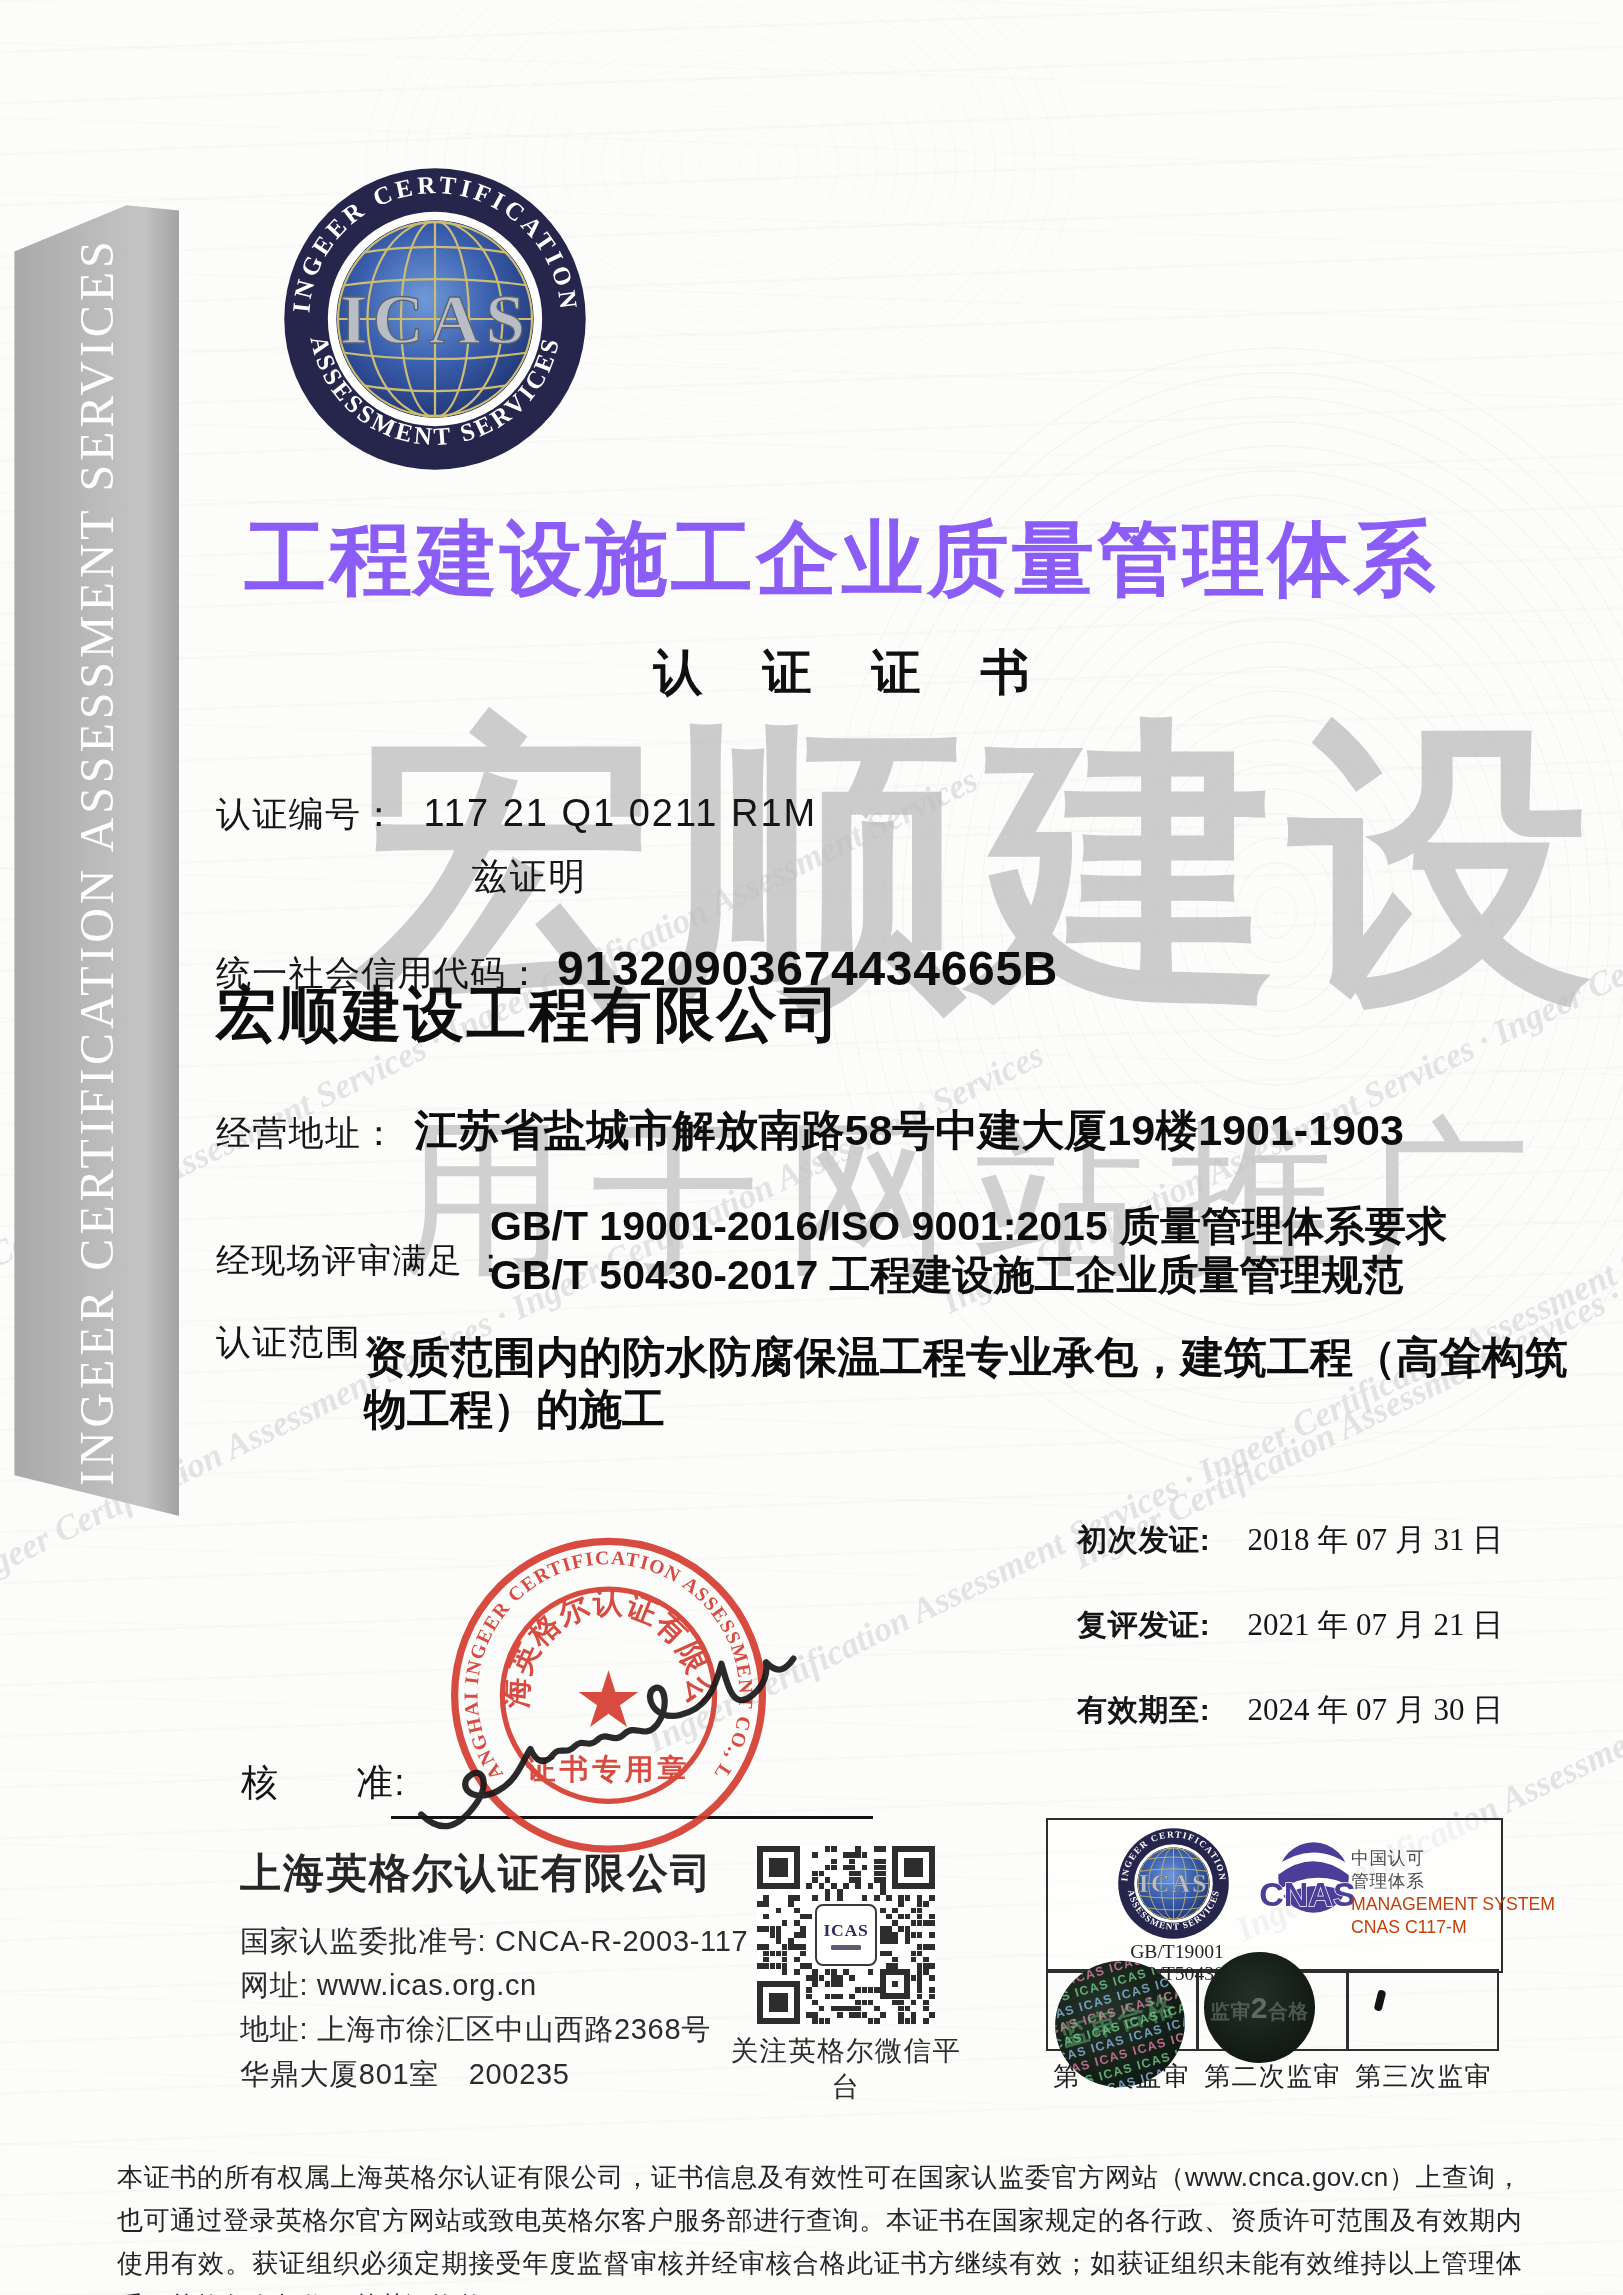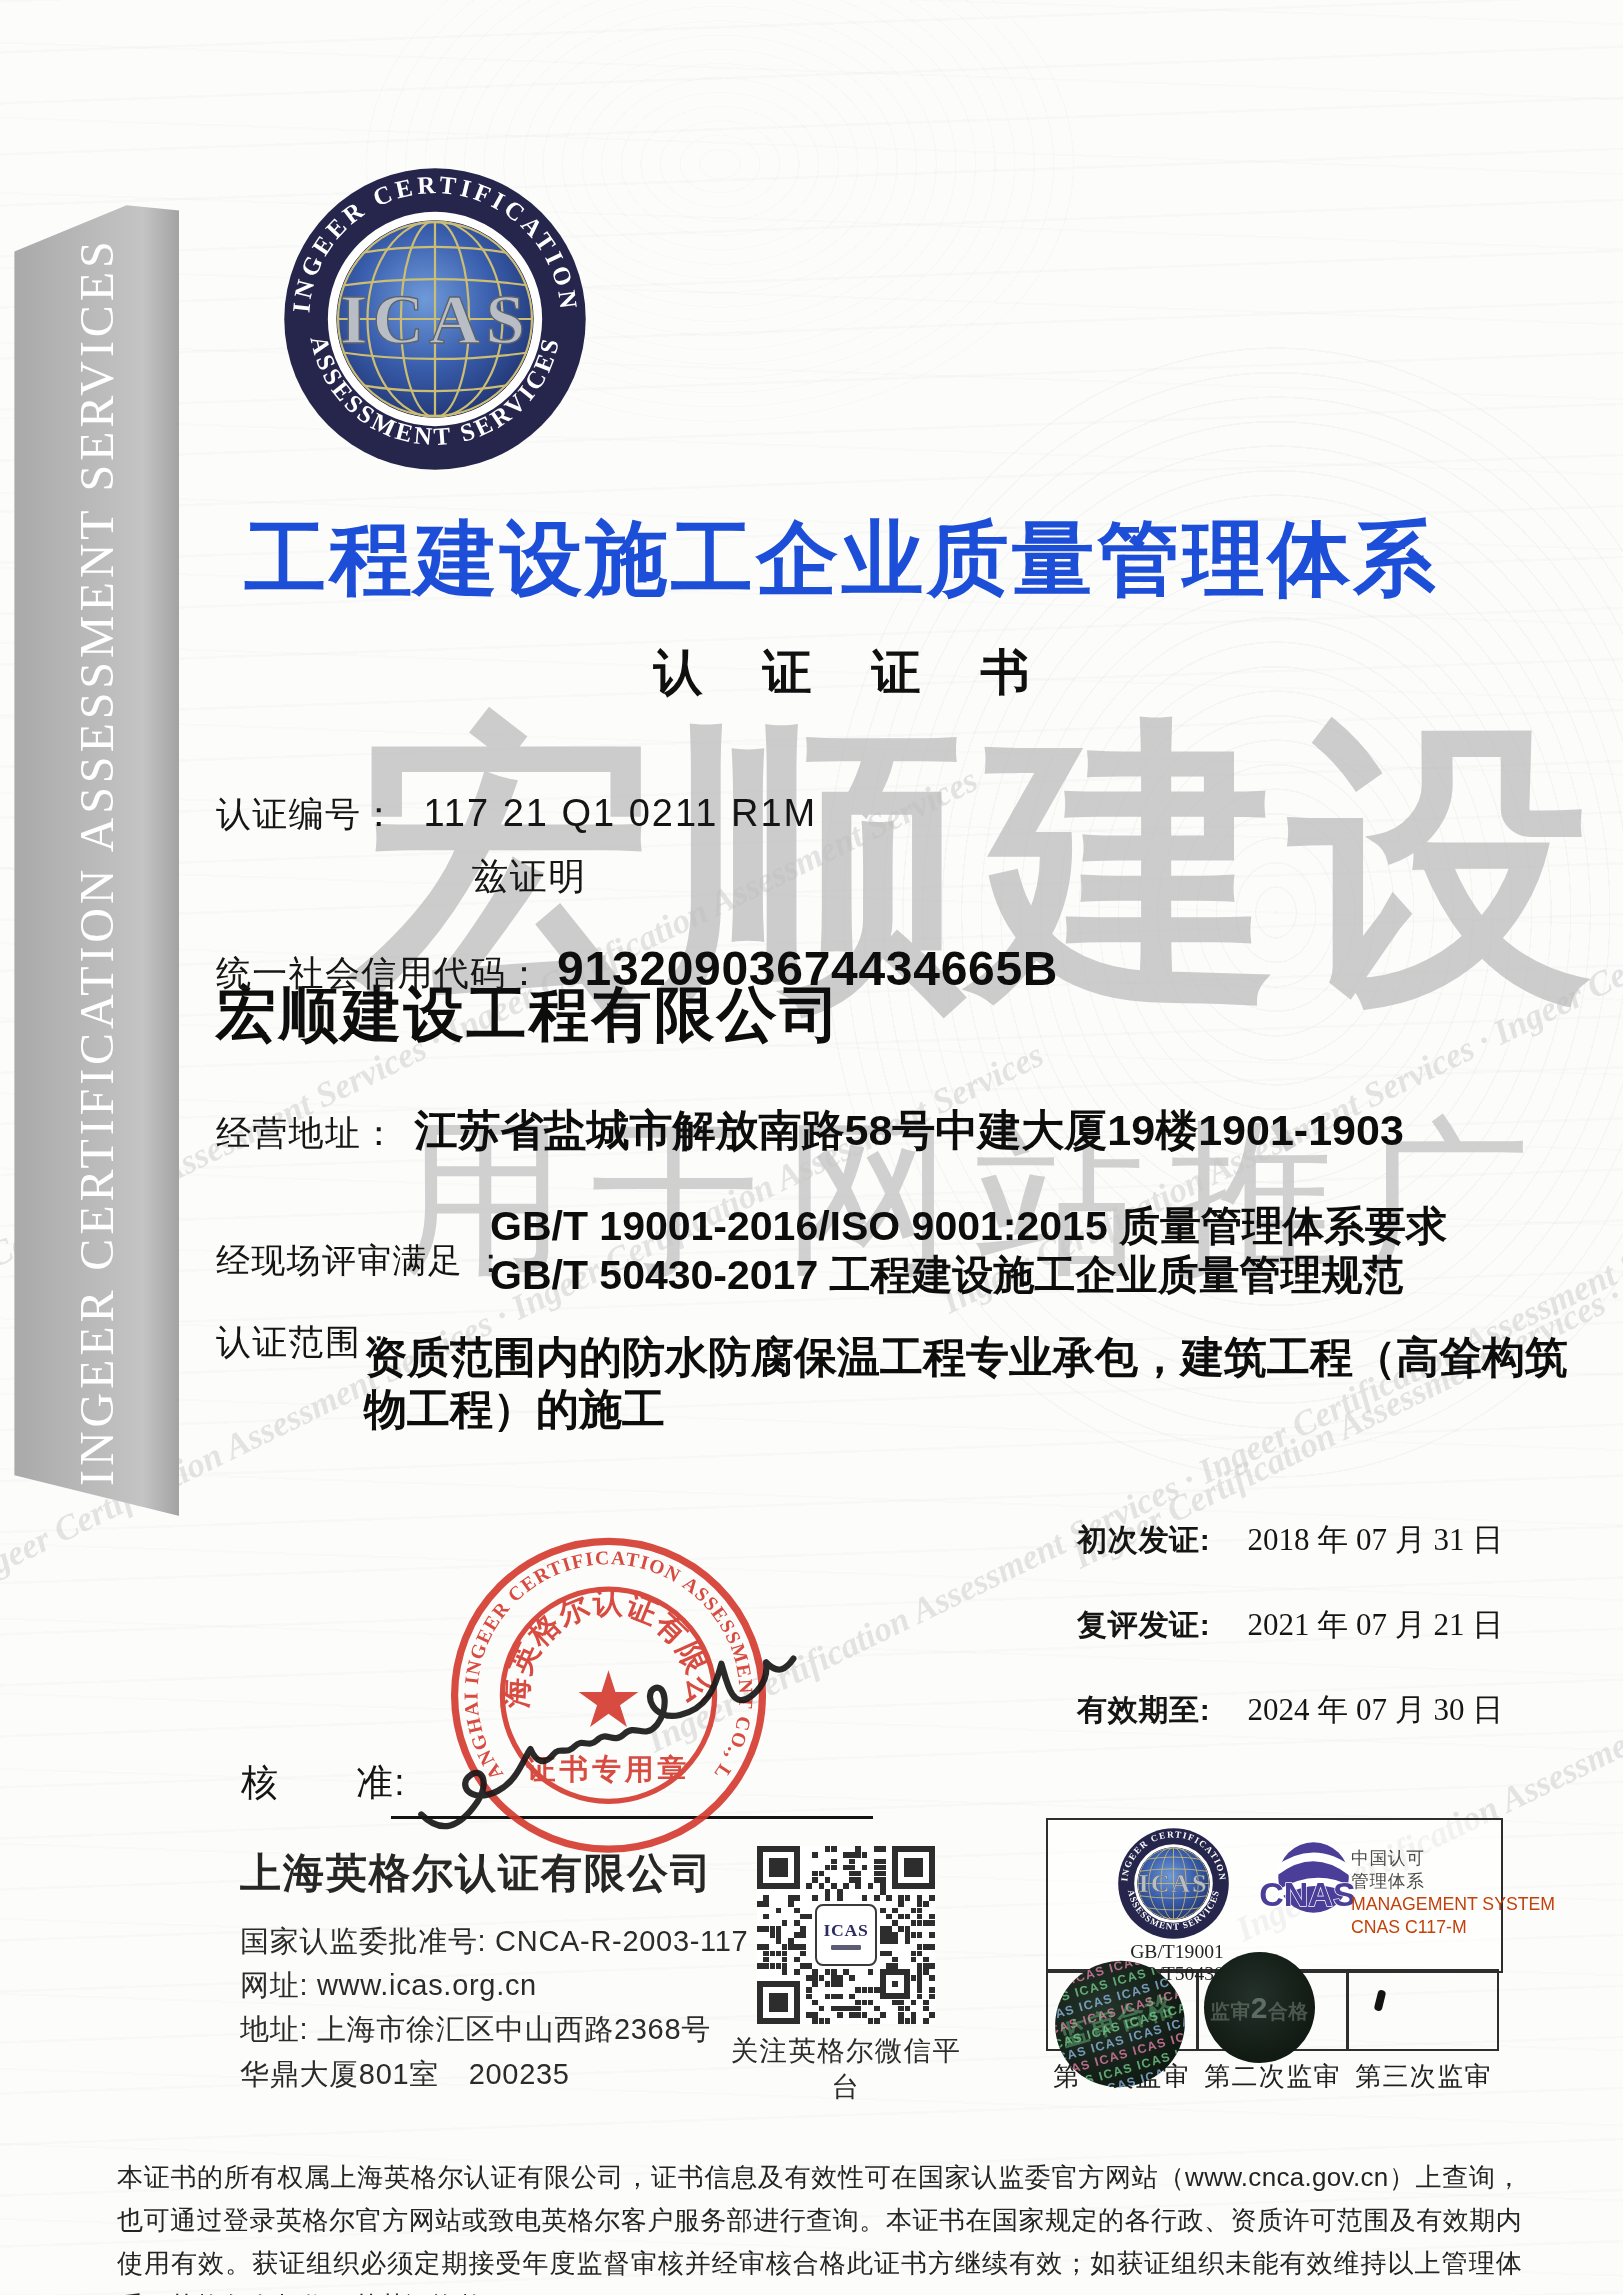--- a/index.html
+++ b/index.html
@@ -21,21 +21,21 @@
   .ribbon-text{width:100%;height:100%;display:flex;align-items:center;justify-content:center;
     writing-mode:vertical-rl;transform:rotate(180deg);
     font-family:"Liberation Serif", serif;font-size:48px;letter-spacing:3.9px;color:#ffffff;white-space:nowrap;}
   
   .wm-big{left:353px;top:715px;z-index:2;font-size:302px;font-weight:bold;letter-spacing:10.5px;
     color:#bcbcbc;opacity:.74;white-space:nowrap;line-height:1;}
   .wm-mid{left:398px;top:1113px;z-index:2;font-size:169px;letter-spacing:23.6px;color:#c6c6c6;opacity:.8;white-space:nowrap;line-height:1;}
   .wm-diag{z-index:1;font-family:"Liberation Serif", serif;font-style:italic;font-weight:bold;
     font-size:35px;color:#d0d0d0;opacity:.55;white-space:nowrap;transform:rotate(-26deg);pointer-events:none;}
   
-  .title1{left:190px;top:505px;width:1303px;text-align:center;font-size:82px;font-weight:bold;letter-spacing:3.3px;color:#1d4ed8;z-index:5;}
+  .title1{left:190px;top:505px;width:1303px;text-align:center;font-size:82px;font-weight:bold;letter-spacing:3.3px;color:#8b5cf6;z-index:5;}
   .title2{left:190px;top:640px;width:1303px;text-align:center;z-index:5;}
   .title2 span{display:inline-block;font-size:49px;font-weight:bold;letter-spacing:60px;margin-right:-60px;color:#101010;text-align:right;}
   
   .frow{display:flex;align-items:baseline;z-index:5;}
   .flabel{font-size:35px;color:#161616;letter-spacing:1.3px;white-space:nowrap;}
   .fvalue{font-weight:bold;color:#0d0d0d;white-space:nowrap;}
   .certno-row{left:216px;top:791px;gap:26px;}
   .certno-val{font-size:38px;font-weight:500;letter-spacing:2px;}
   .certify-row{left:216px;top:852px;align-items:center;gap:73px;flex-direction:column;}
   .company{font-size:60px;letter-spacing:2.6px;}

